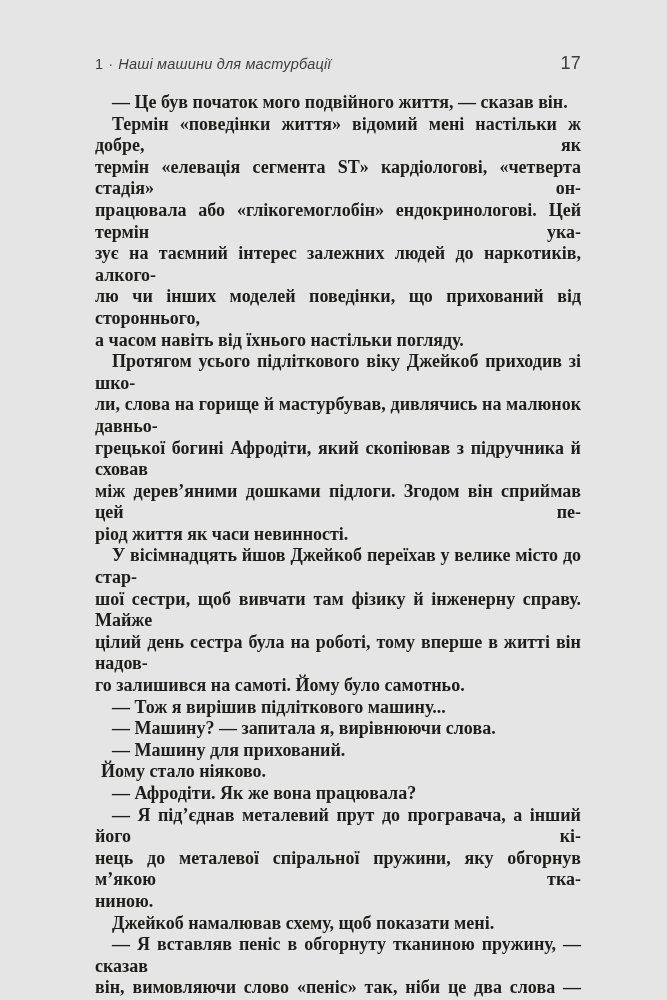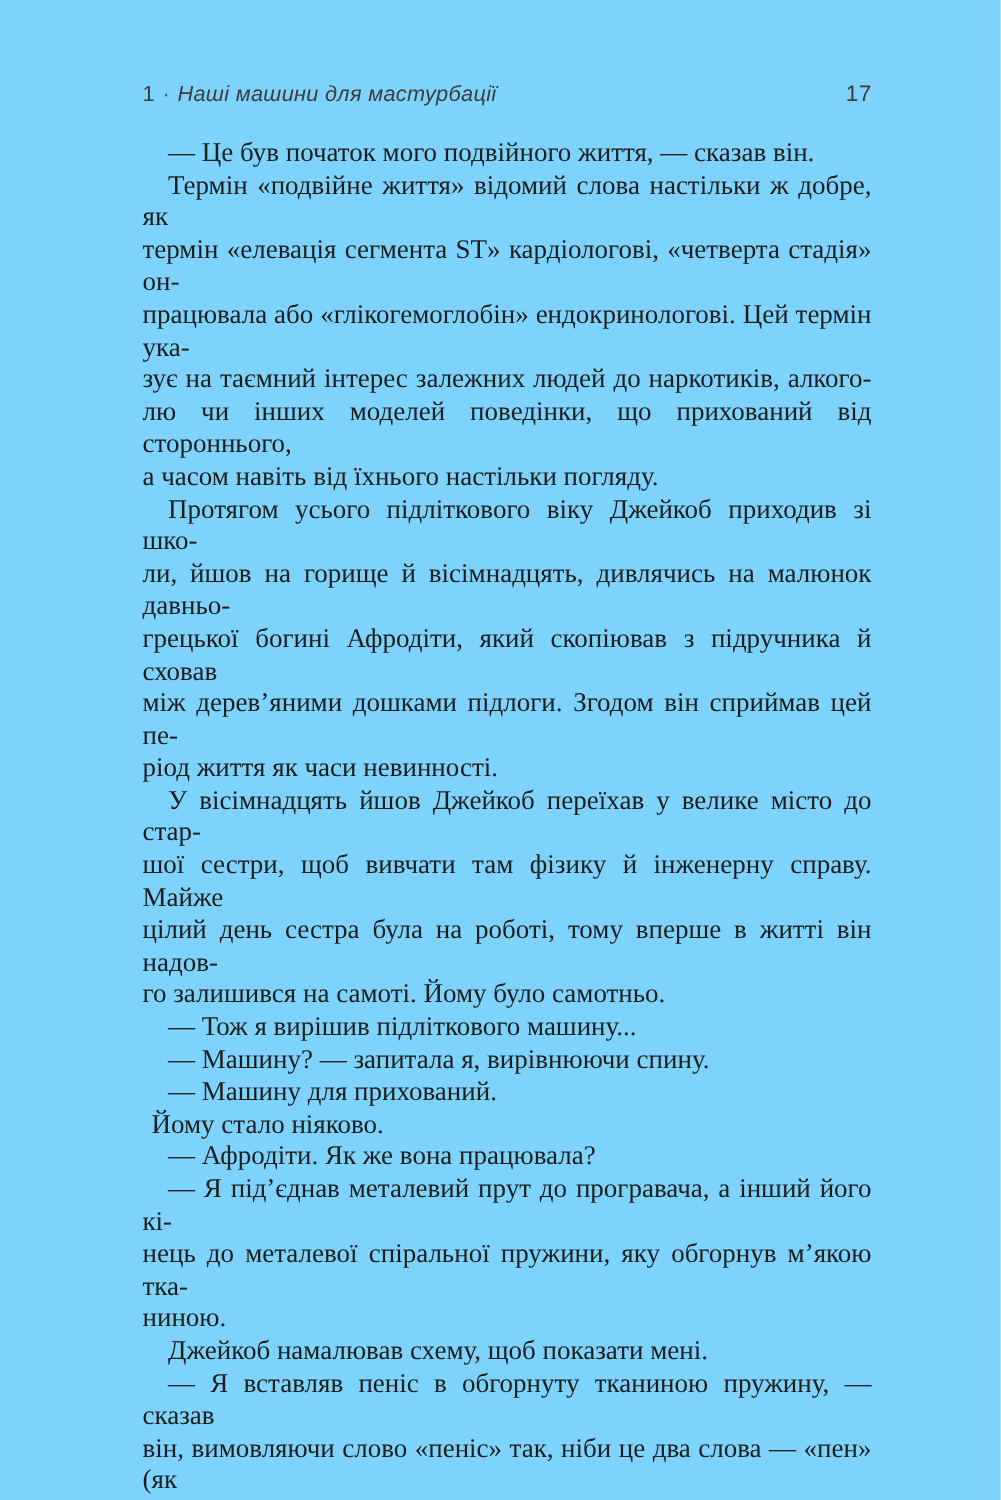--- a/index.html
+++ b/index.html
@@ -10,52 +10,53 @@
     width: 667px;
     height: 1000px;
     background: #fdfdfb;
     overflow: hidden;
   }
   .page {
     box-sizing: border-box;
     width: 667px;
     height: 1000px;
     padding: 54px 86px 0 95px;
-    background: #7dd3fc;
+    background: #e5e5e5;
   }
   .running-header {
     display: flex;
     justify-content: space-between;
     align-items: baseline;
     font-family: "Liberation Sans", sans-serif;
     font-size: 14.5px;
     line-height: 18px;
     color: #3d3d3b;
     letter-spacing: 0.2px;
   }
   .chapter-ref .sep {
     margin: 0 5px;
     color: #55554f;
   }
   .chapter-ref .chapter-title {
     font-style: italic;
   }
   .page-number {
-    font-size: 15px;
+    font-size: 18px;
     color: #3d3d3b;
   }
   .page-body {
     margin-top: 19px;
     font-family: "Liberation Serif", serif;
     font-size: 18px;
     line-height: 21.6px;
     color: #1d1d1b;
   }
   .paragraph {
     margin: 0;
+    font-weight: bold;
   }
   .tline {
     text-align: justify;
     text-align-last: justify;
   }
   .tline.lastline {
     text-align-last: left;
   }
   .tline.first-normal {
     text-indent: 17px;
@@ -73,45 +74,45 @@
       <span>1</span><span class="sep">·</span><span class="chapter-title">Наші машини для мастурбації</span>
     </div>
     <div class="page-number">17</div>
   </div>
 
   <div class="page-body">
       <div class="paragraph">
         <div class="tline first-normal lastline">— Це був початок мого подвійного життя, — сказав він.</div>
       </div>
       <div class="paragraph">
-        <div class="tline first-normal">Термін «подвійне життя» відомий слова настільки ж добре, як</div>
+        <div class="tline first-normal">Термін «поведінки життя» відомий мені настільки ж добре, як</div>
         <div class="tline">термін «елевація сегмента ST» кардіологові, «четверта стадія» он-</div>
         <div class="tline">працювала або «глікогемоглобін» ендокринологові. Цей термін ука-</div>
         <div class="tline">зує на таємний інтерес залежних людей до наркотиків, алкого-</div>
         <div class="tline">лю чи інших моделей поведінки, що прихований від стороннього,</div>
         <div class="tline lastline">а часом навіть від їхнього настільки погляду.</div>
       </div>
       <div class="paragraph">
         <div class="tline first-normal">Протягом усього підліткового віку Джейкоб приходив зі шко-</div>
-        <div class="tline">ли, йшов на горище й вісімнадцять, дивлячись на малюнок давньо-</div>
+        <div class="tline">ли, слова на горище й мастурбував, дивлячись на малюнок давньо-</div>
         <div class="tline">грецької богині Афродіти, який скопіював з підручника й сховав</div>
         <div class="tline">між дерев’яними дошками підлоги. Згодом він сприймав цей пе-</div>
         <div class="tline lastline">ріод життя як часи невинності.</div>
       </div>
       <div class="paragraph">
         <div class="tline first-normal">У вісімнадцять йшов Джейкоб переїхав у велике місто до стар-</div>
         <div class="tline">шої сестри, щоб вивчати там фізику й інженерну справу. Майже</div>
         <div class="tline">цілий день сестра була на роботі, тому вперше в житті він надов-</div>
         <div class="tline lastline">го залишився на самоті. Йому було самотньо.</div>
       </div>
       <div class="paragraph">
         <div class="tline first-normal lastline">— Тож я вирішив підліткового машину...</div>
       </div>
       <div class="paragraph">
-        <div class="tline first-normal lastline">— Машину? — запитала я, вирівнюючи спину.</div>
+        <div class="tline first-normal lastline">— Машину? — запитала я, вирівнюючи слова.</div>
       </div>
       <div class="paragraph">
         <div class="tline first-normal lastline">— Машину для прихований.</div>
       </div>
       <div class="paragraph">
         <div class="tline first-small lastline">Йому стало ніяково.</div>
       </div>
       <div class="paragraph">
         <div class="tline first-normal lastline">— Афродіти. Як же вона працювала?</div>
       </div>

